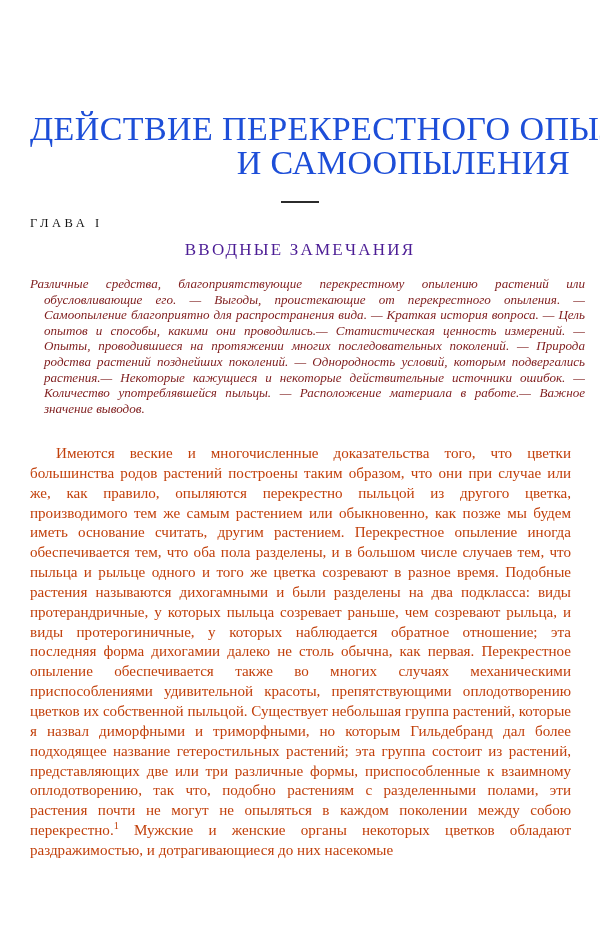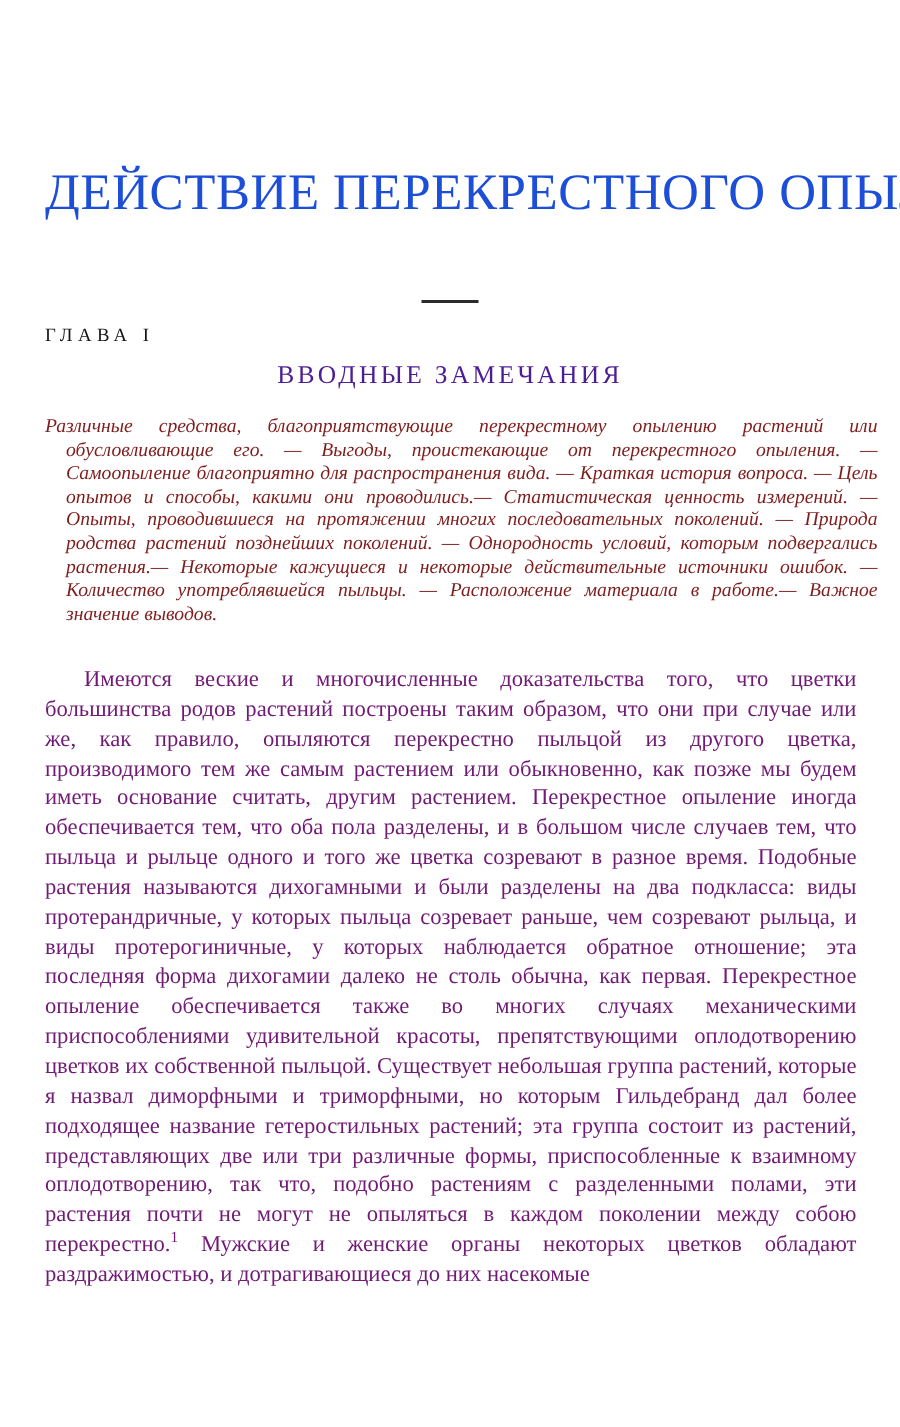--- a/index.html
+++ b/index.html
@@ -92,36 +92,37 @@
   .body-text {
     position: absolute;
     left: 30px;
     top: 444px;
     width: 541px;
     font-size: 15.1px;
     line-height: 19.85px;
     text-align: justify;
     text-align-last: left;
     text-indent: 26px;
-    color: #701a75;
+    color: #c2410c;
     hyphens: manual;
   }
   .fn-ref {
     font-size: 0.68em;
     vertical-align: super;
     line-height: 0;
   }
 </style>
 </head>
 <body>
 
 <div class="page">
 
   <div class="title-block">
     <div class="title-line">ДЕЙСТВИЕ ПЕРЕКРЕСТНОГО ОПЫЛЕНИЯ</div>
+    <div class="title-line">И САМООПЫЛЕНИЯ</div>
   </div>
 
   <div class="divider-wrap">
     <span class="divider"></span>
   </div>
 
   <div class="chapter-num">ГЛАВА I</div>
 
   <div class="chapter-title">ВВОДНЫЕ ЗАМЕЧАНИЯ</div>
 

